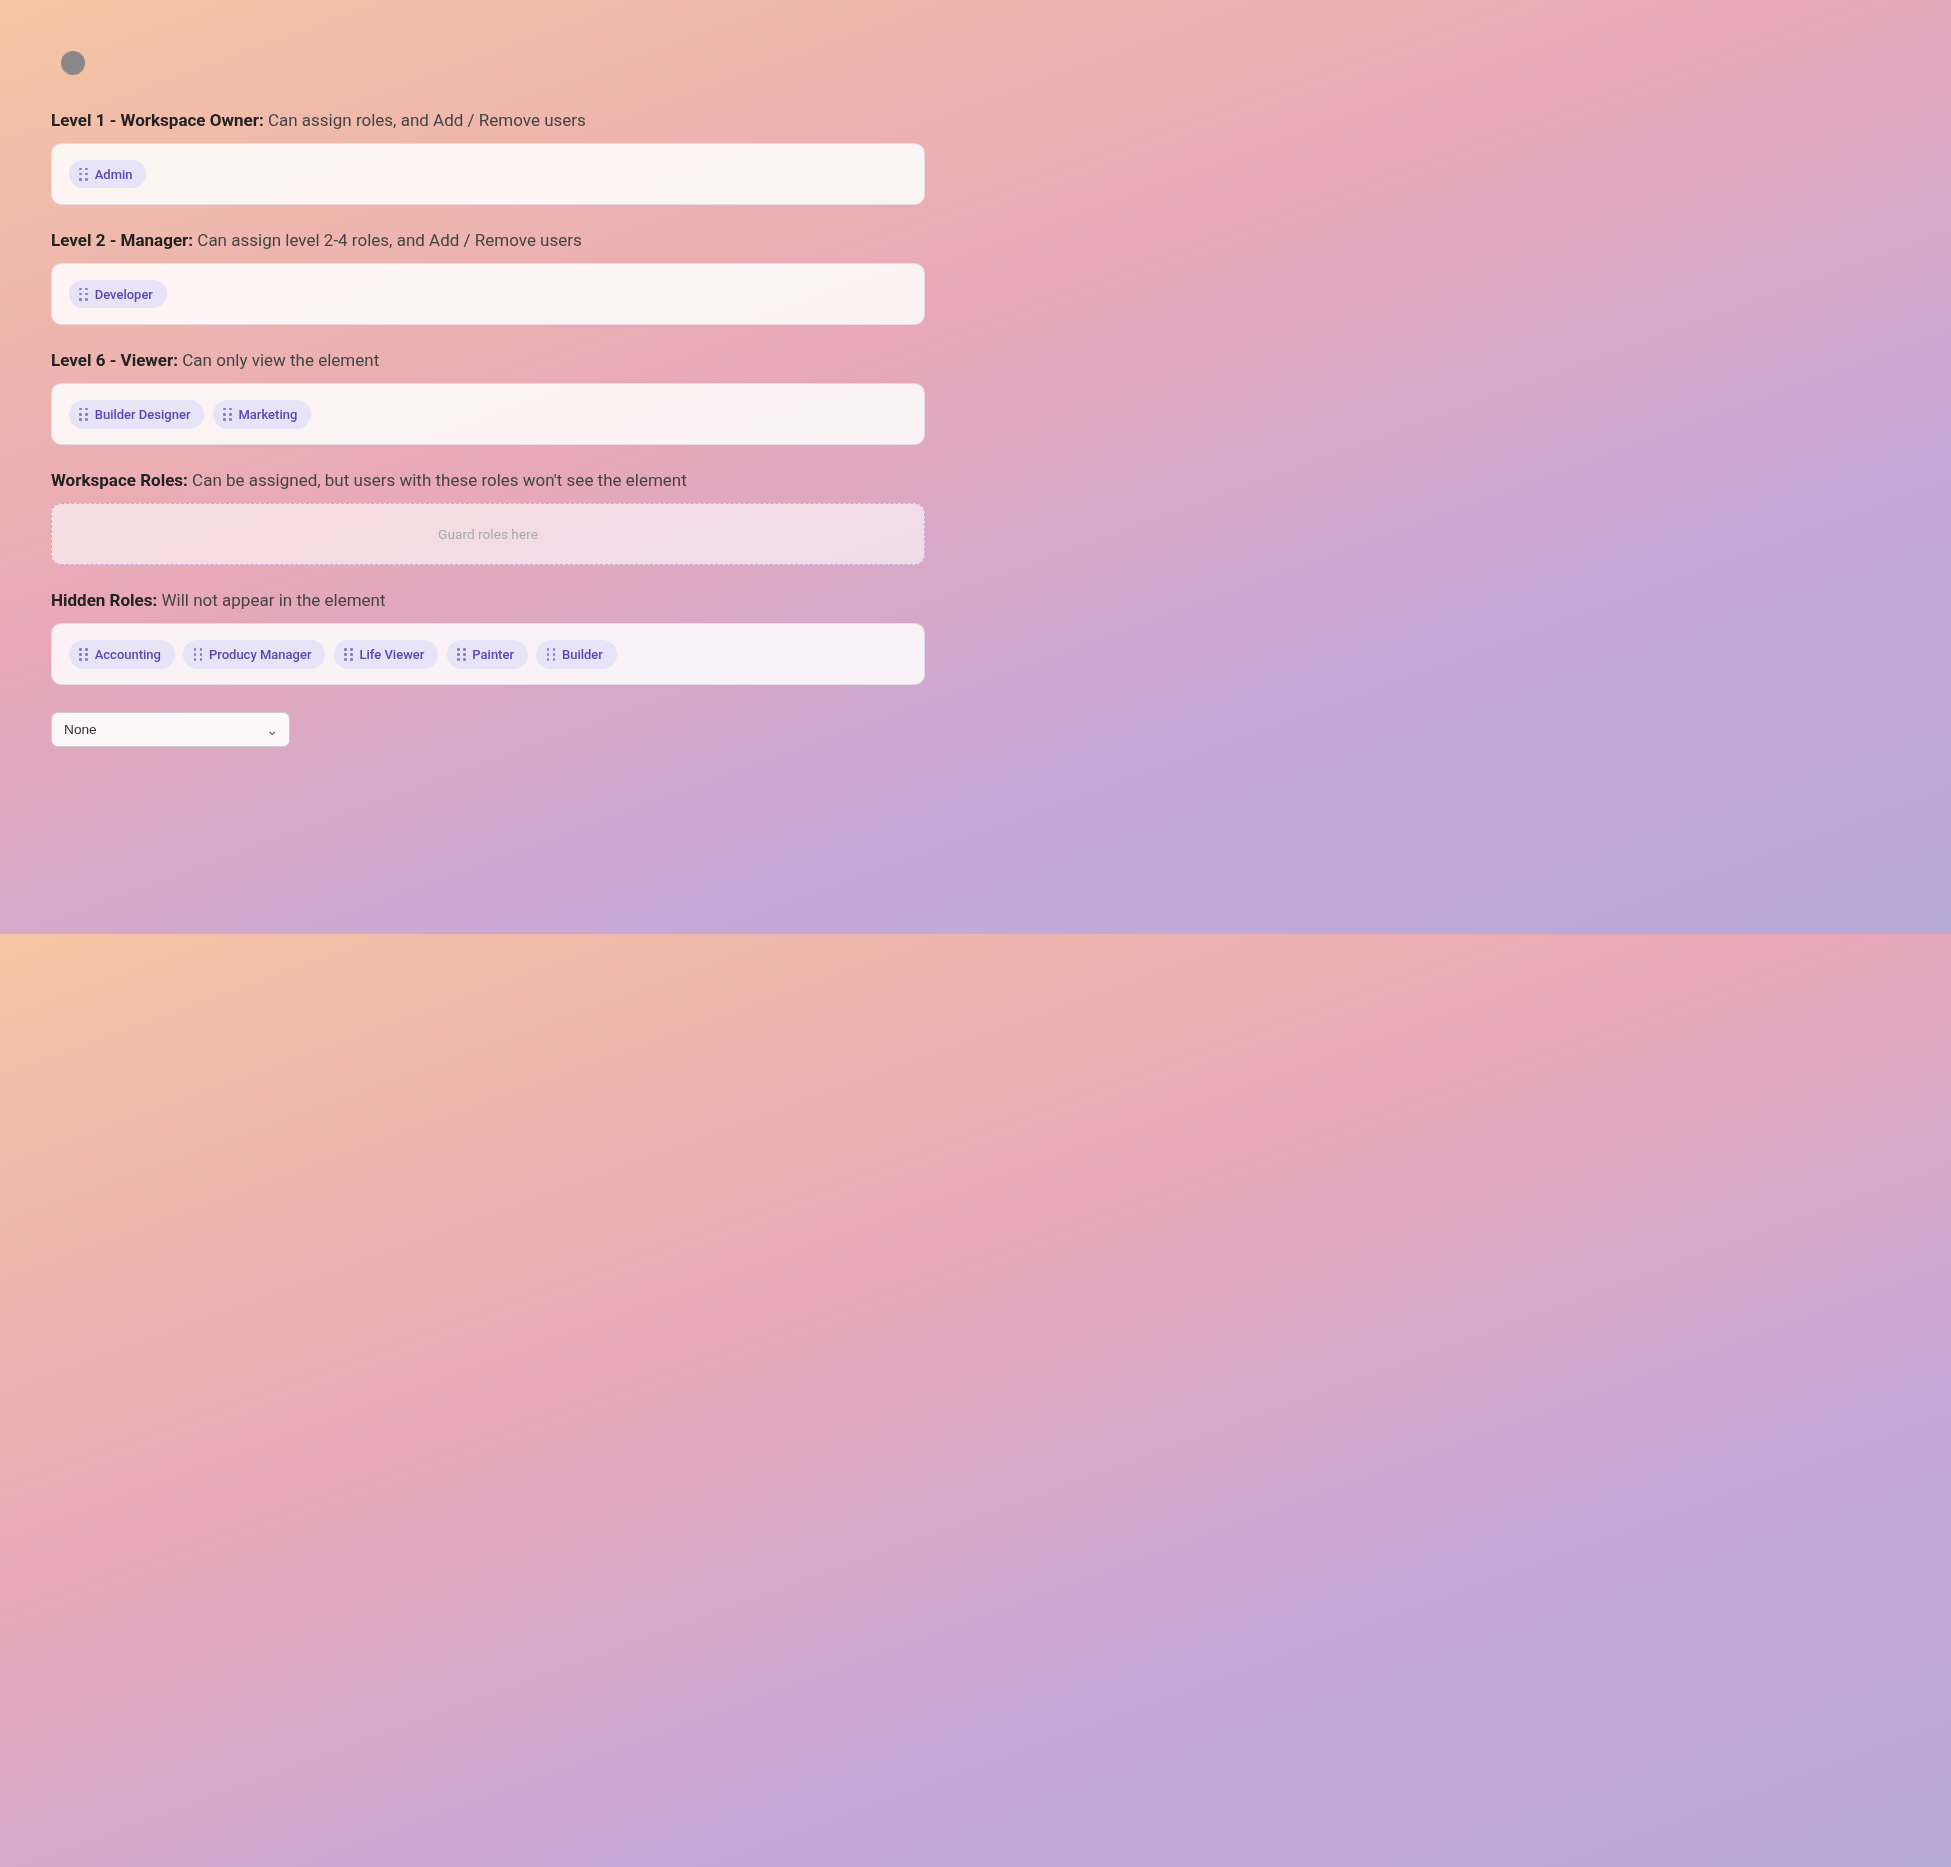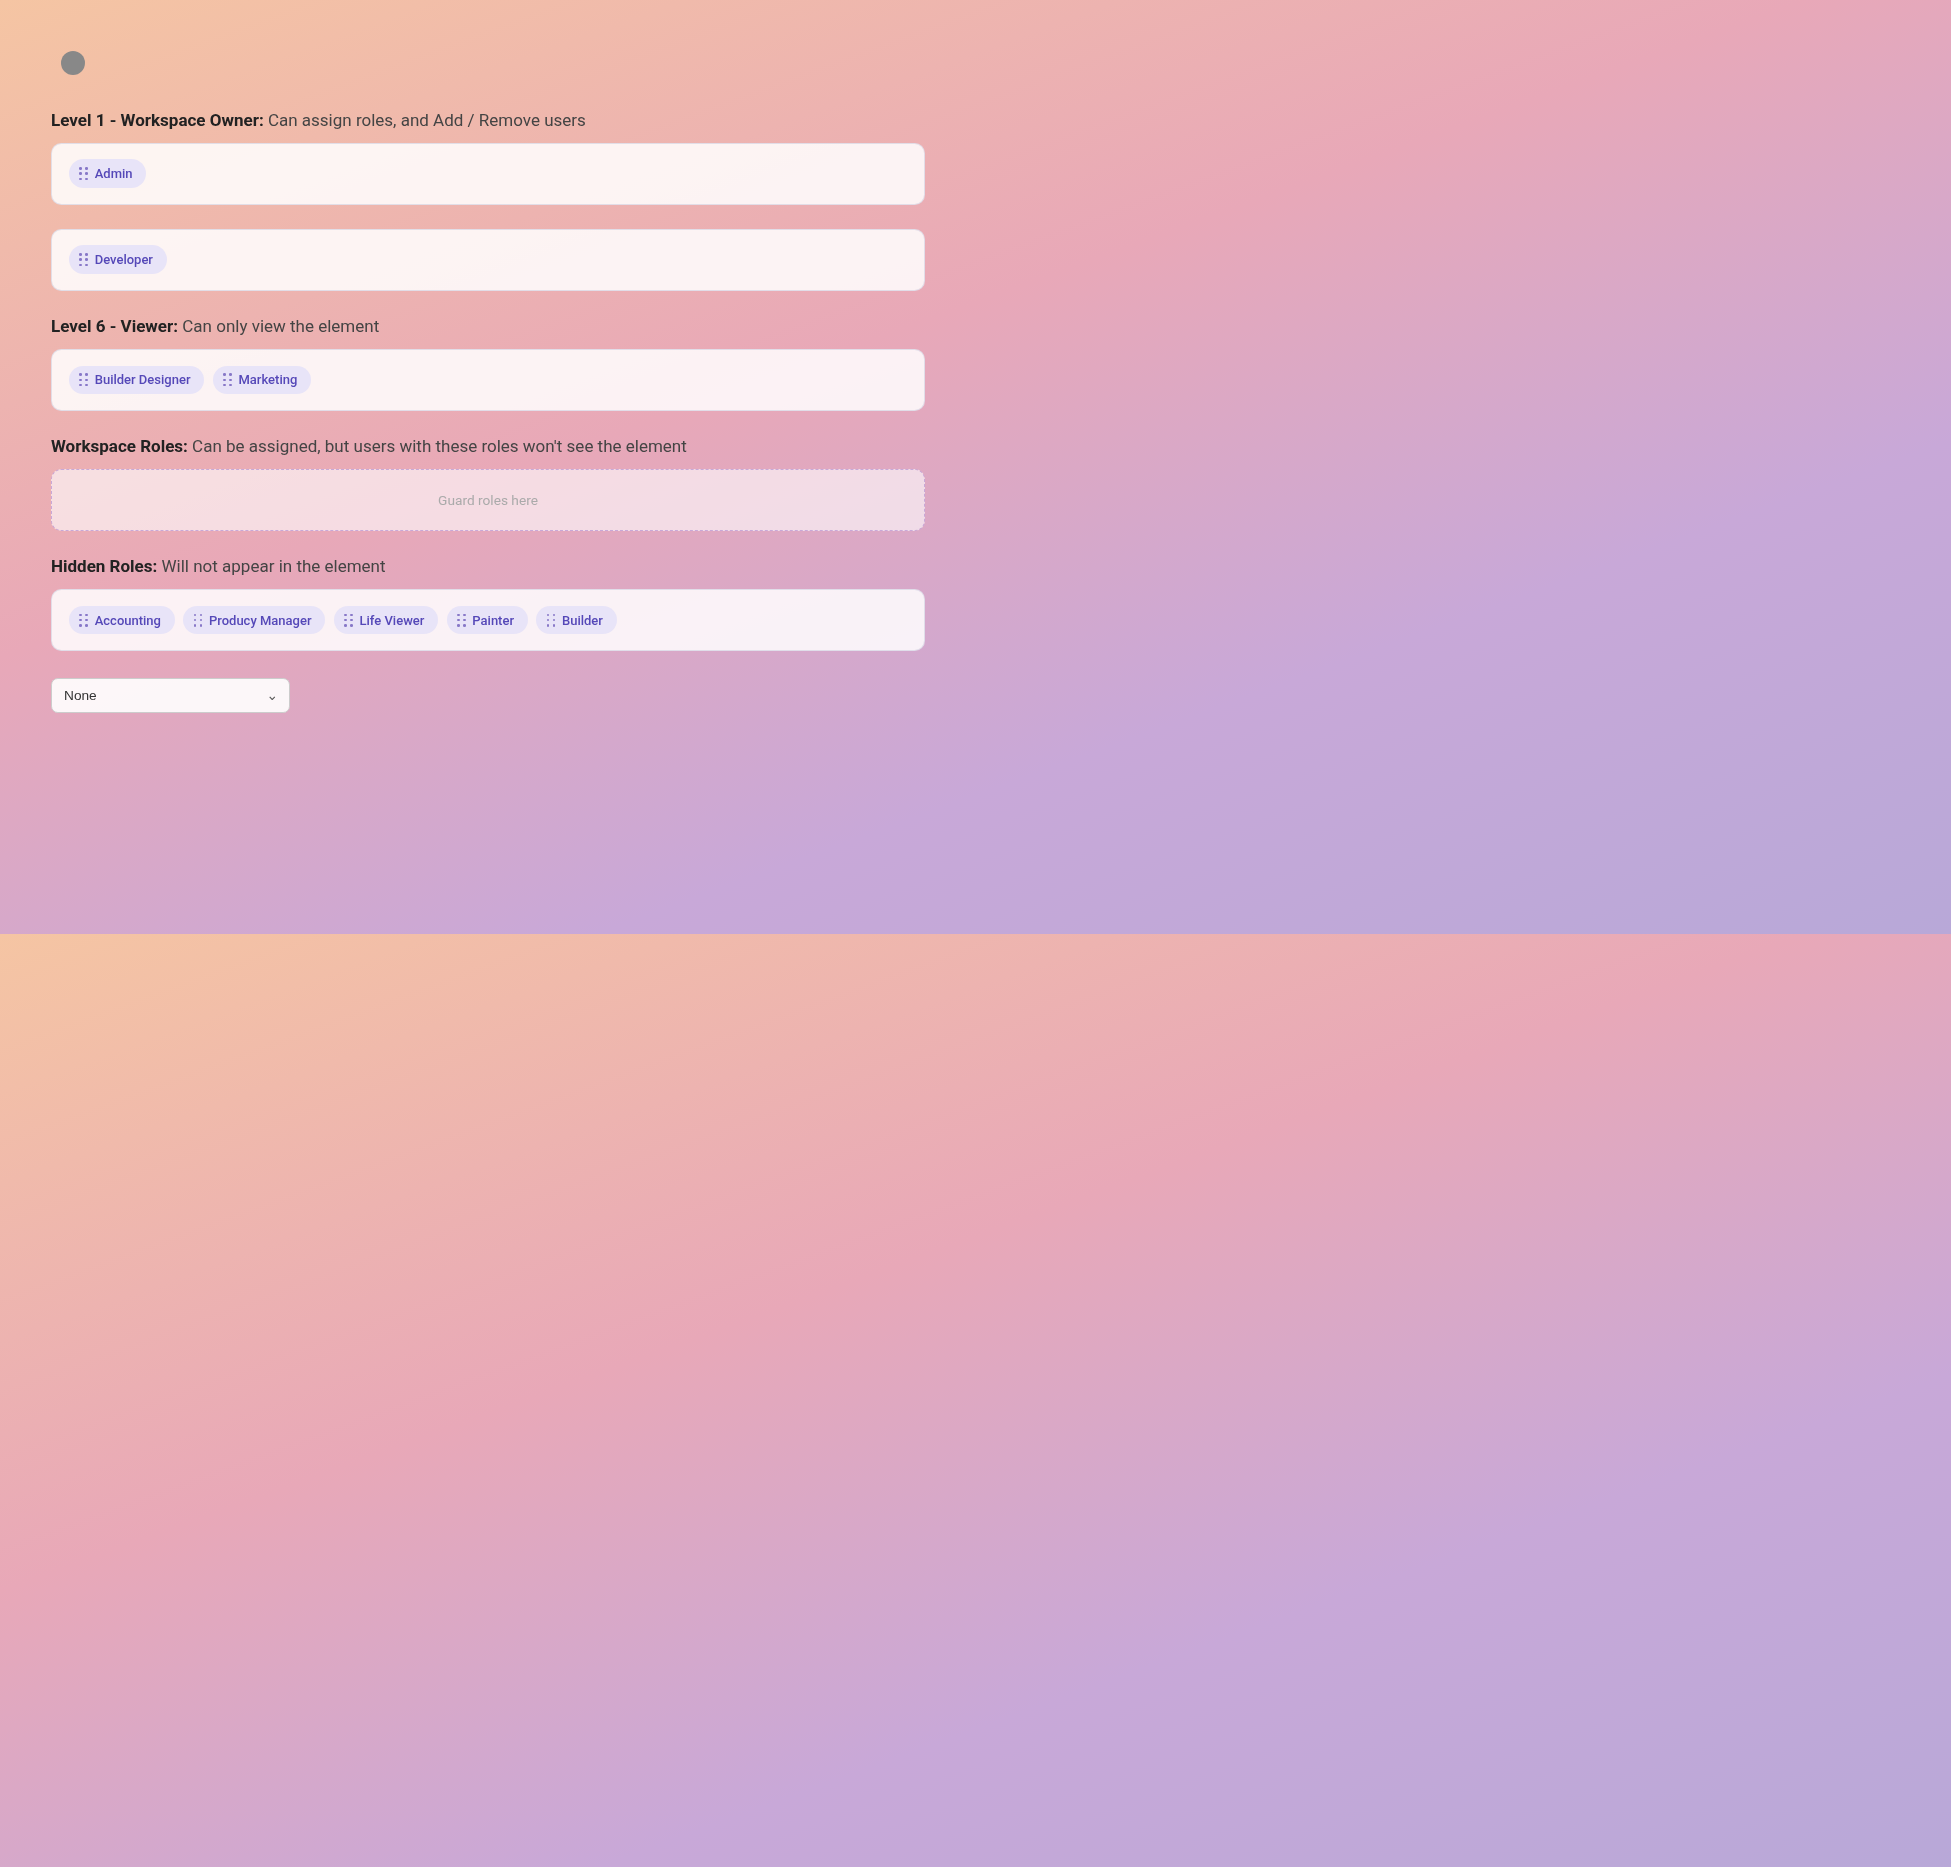--- a/index.html
+++ b/index.html
@@ -62,21 +62,21 @@
 
     .roles-box {
       background: rgba(255, 255, 255, 0.85);
       border: 0.9px solid rgba(200, 200, 220, 0.5);
       border-radius: 10.3px;
       padding: 15.4px 17px;
       min-height: 62px;
       display: flex;
       flex-wrap: wrap;
       gap: 8.6px;
-      align-items: flex-start;
+      align-items: center;
     }
 
     .roles-box.dashed {
       background: rgba(255, 255, 255, 0.6);
       border: 1.7px dashed #c8a8d8;
       justify-content: center;
       align-items: center;
     }
 
     .drag-placeholder {
@@ -179,20 +179,21 @@
               <span></span>
               <span></span>
               <span></span>
               <span></span>
             </div>
             <span class="chip-label">Admin</span>
           </div>
         </div>
       </div>
       <div class="section">
+        <div class="section-label"><strong>Level 2 - Manager:</strong> Can assign level 2-4 roles, and Add / Remove users</div>
         <div class="roles-box">
           <div class="role-chip">
             <div class="drag-dots">
               <span></span>
               <span></span>
               <span></span>
               <span></span>
               <span></span>
               <span></span>
             </div>

